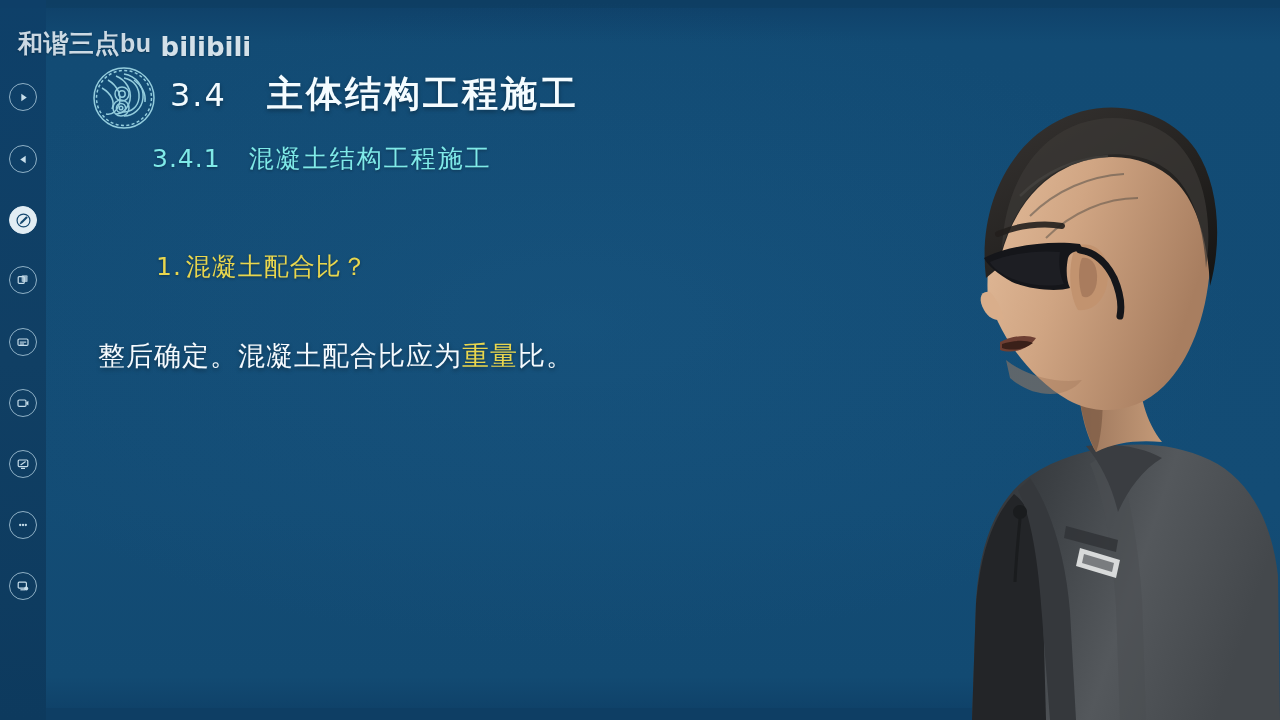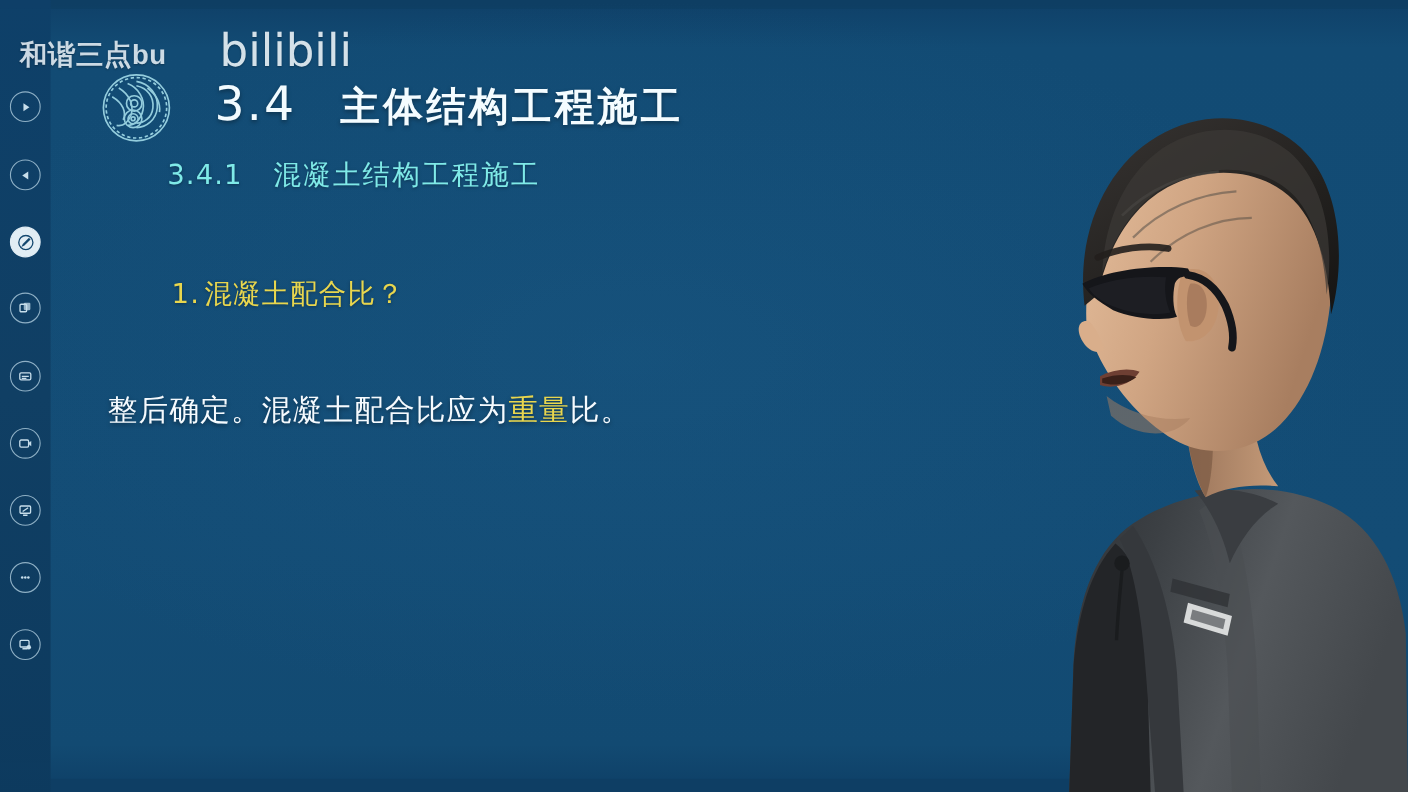--- a/index.html
+++ b/index.html
@@ -49,39 +49,37 @@
   
   .watermark{
     position:absolute;left:18px;top:27px;display:flex;align-items:flex-end;gap:9px;
     opacity:.88;
   }
   .wm-text{
     font-size:25px;font-weight:bold;color:#E6EEF4;letter-spacing:.5px;
     text-shadow:0 1px 2px rgba(0,0,0,.35);
   }
   .wm-logo{
-    font-size:41px;font-weight:normal;color:#EFF6FA;letter-spacing:0px;
+    font-size:26px;font-weight:bold;color:#EFF6FA;letter-spacing:0px;
     font-family:"DejaVu Sans",sans-serif;
     line-height:.95;
     text-shadow:0 1px 2px rgba(0,0,0,.3);
-    margin-left:39px;
   }
 
   
   .emblem{
     position:absolute;left:90px;top:64px;width:68px;height:68px;
   }
   .title-row{
     position:absolute;left:170px;top:70px;display:flex;align-items:baseline;
   }
   .t-num{
-    font-size:43px;color:#F2FBFF;letter-spacing:2px;
+    font-size:32px;color:#F2FBFF;letter-spacing:2px;
     font-family:"DejaVu Sans",sans-serif;
     text-shadow:0 2px 4px rgba(0,0,0,.35);
-    margin-left:25px;
   }
   .t-txt{
     font-size:36px;color:#F4FCFF;font-weight:bold;margin-left:40px;letter-spacing:3px;
     text-shadow:0 2px 4px rgba(0,0,0,.35);
   }
 
   .sub1{
     position:absolute;left:152px;top:142px;
     font-size:25px;color:#7FEAE8;letter-spacing:2px;
     text-shadow:0 1px 3px rgba(0,0,0,.35);
@@ -100,21 +98,21 @@
     text-shadow:0 1px 3px rgba(0,0,0,.35);
   }
   .q1 .n{font-family:"DejaVu Sans",sans-serif;margin-right:4px;}
 
   .body-l1{
     position:absolute;left:152px;top:302px;
     font-size:27px;color:#F5FAFE;letter-spacing:1px;
     text-shadow:0 2px 4px rgba(0,0,0,.4);
   }
   .body-l2{
-    position:absolute;left:98px;top:355px;
+    position:absolute;left:98px;top:338px;
     font-size:27px;color:#F5FAFE;letter-spacing:1px;
     text-shadow:0 2px 4px rgba(0,0,0,.4);
   }
   .hl{color:#E8D64E;}
 
   
   .person{position:absolute;right:0;bottom:0;width:400px;height:720px;}
 </style>
 </head>
 <body>

